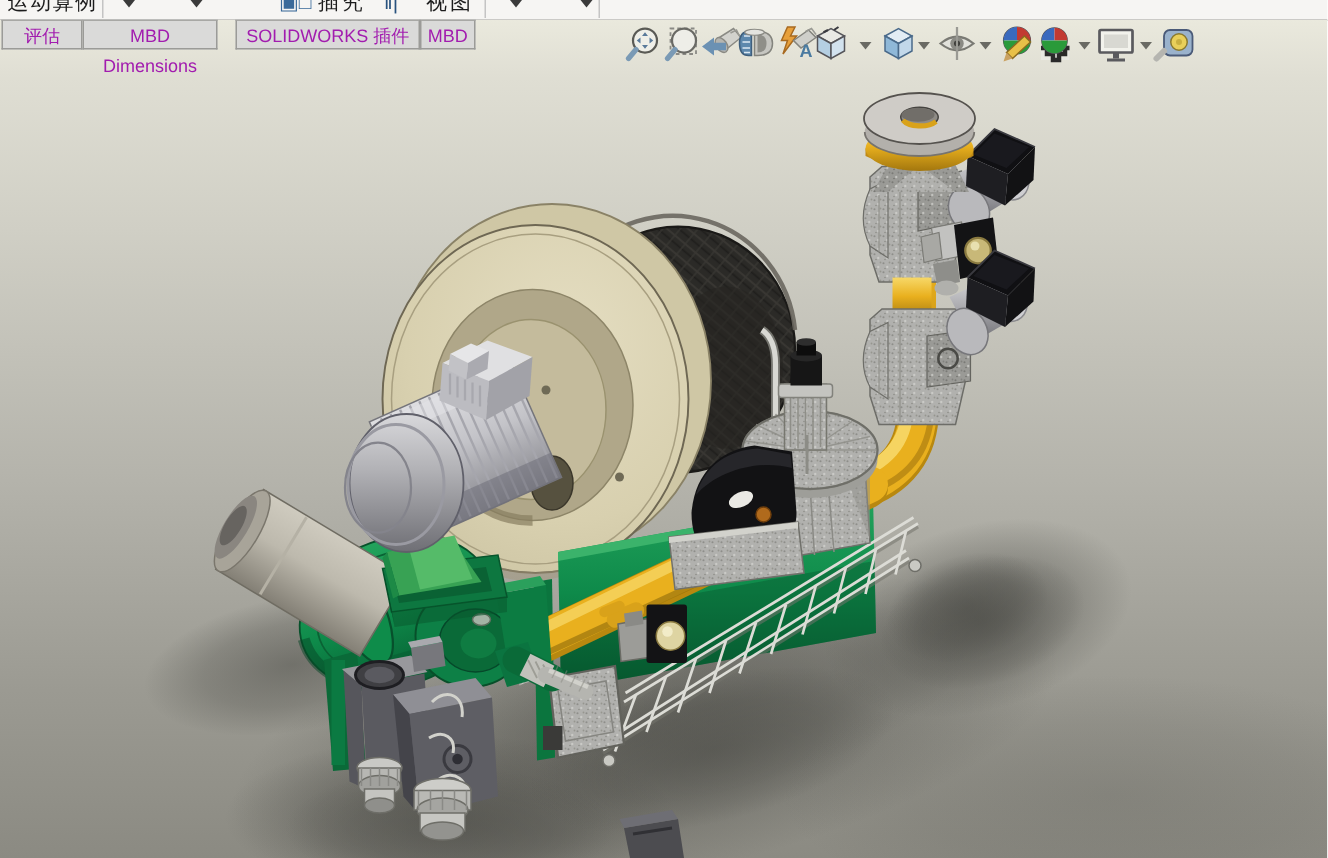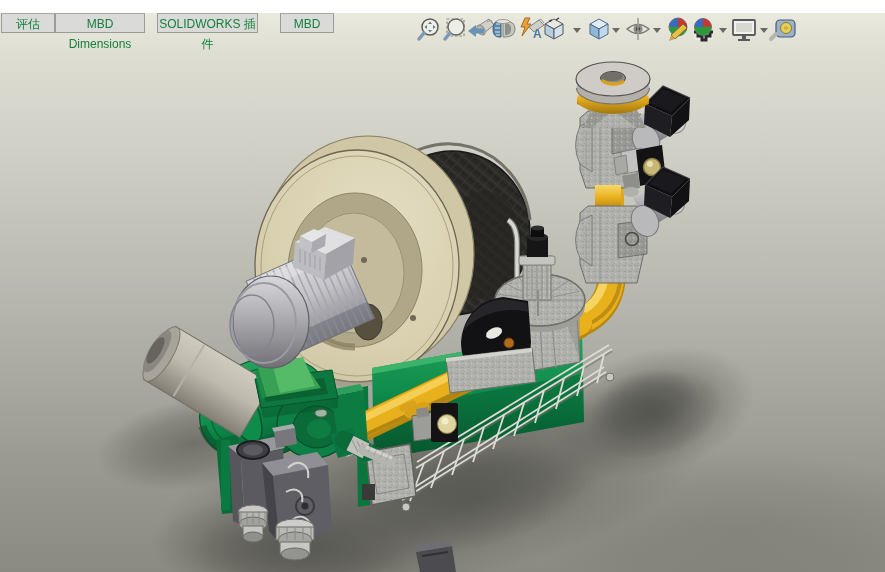--- a/index.html
+++ b/index.html
@@ -2,31 +2,45 @@
 <html><head>
 <meta charset="utf-8">
 <style>
 html,body{margin:0;padding:0;background:#fff}
 #app{position:relative;width:885px;height:572px;overflow:hidden;font-family:"Liberation Sans",sans-serif}
 #topbar{position:absolute;left:0;top:0;width:885px;height:13px;background:#f6f5f3;border-bottom:1px solid #8c8c8c;overflow:hidden}
 .tfrag{position:absolute;top:-7px;font-size:14px;color:#1c1c1c;letter-spacing:2px}
 .sep{position:absolute;top:0;width:1px;height:12px;background:#c4c4c4}
 .dar{position:absolute;top:0;width:0;height:0;border-left:4px solid transparent;border-right:4px solid transparent;border-top:5px solid #3a3a3a}
 #tabs{position:absolute;left:0;top:13px;height:22px;z-index:5}
-.tab{position:absolute;top:0;height:20px;background:#dadad9;border:1px solid #9b9b98;border-top:1px solid #a8a8a5;font-size:12px;color:#15803d;text-align:center;line-height:20px;box-sizing:border-box}
+.tab{position:absolute;top:0;height:20px;background:#dadad9;border:1px solid #9b9b98;border-top:1px solid #a8a8a5;font-size:12px;color:#a21caf;text-align:center;line-height:20px;box-sizing:border-box}
 #vp{position:absolute;left:0;top:13px}
 </style>
 </head>
 <body>
 <div id="app">
+  <div id="topbar">
+    <div class="tfrag" style="left:5px;letter-spacing:1px">运动算例</div>
+    <div class="sep" style="left:68px"></div>
+    <div class="dar" style="left:82px"></div>
+    <div class="dar" style="left:127px"></div>
+    <div class="tfrag" style="left:186px;color:#3a6a9a;letter-spacing:0">▣□</div>
+    <div class="tfrag" style="left:212px">插究</div>
+    <div class="tfrag" style="left:256px;color:#28527e;letter-spacing:0">‖|</div>
+    <div class="tfrag" style="left:284px">视图</div>
+    <div class="sep" style="left:323px"></div>
+    <div class="dar" style="left:340px"></div>
+    <div class="dar" style="left:387px"></div>
+    <div class="sep" style="left:399px"></div>
+  </div>
   <div id="tabs">
     <div class="tab" style="left:1px;width:54px">评估</div>
     <div class="tab" style="left:55px;width:90px">MBD Dimensions</div>
-    <div class="tab" style="left:157px;width:101px">SOLIDWORKS 插件</div>
-    <div class="tab" style="left:280px;width:54px">MBD</div>
+    <div class="tab" style="left:157px;width:123px">SOLIDWORKS 插件</div>
+    <div class="tab" style="left:280px;width:37px">MBD</div>
   </div>
   <svg id="vp" width="885" height="559" viewBox="0 13 885 559" preserveAspectRatio="none">
   <defs>
     <linearGradient id="bgg" x1="0" y1="13" x2="0" y2="572" gradientUnits="userSpaceOnUse">
       <stop offset="0" stop-color="#eae9dd"></stop>
       <stop offset="0.07" stop-color="#dfded3"></stop>
       <stop offset="0.25" stop-color="#d0cfc5"></stop>
       <stop offset="0.55" stop-color="#b4b3ab"></stop>
       <stop offset="0.8" stop-color="#9b9a92"></stop>
       <stop offset="1" stop-color="#8b8a82"></stop>

